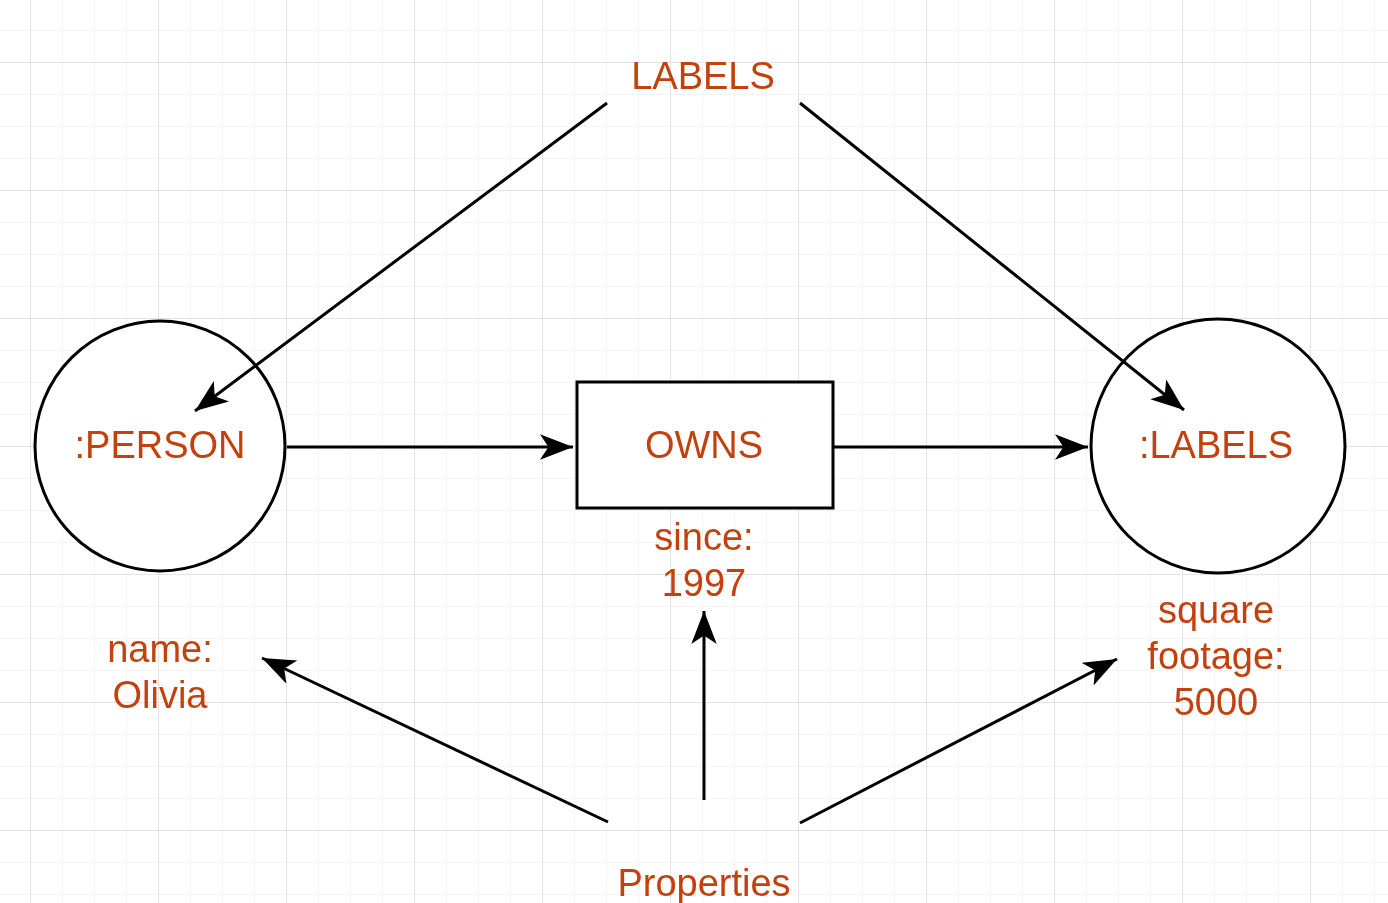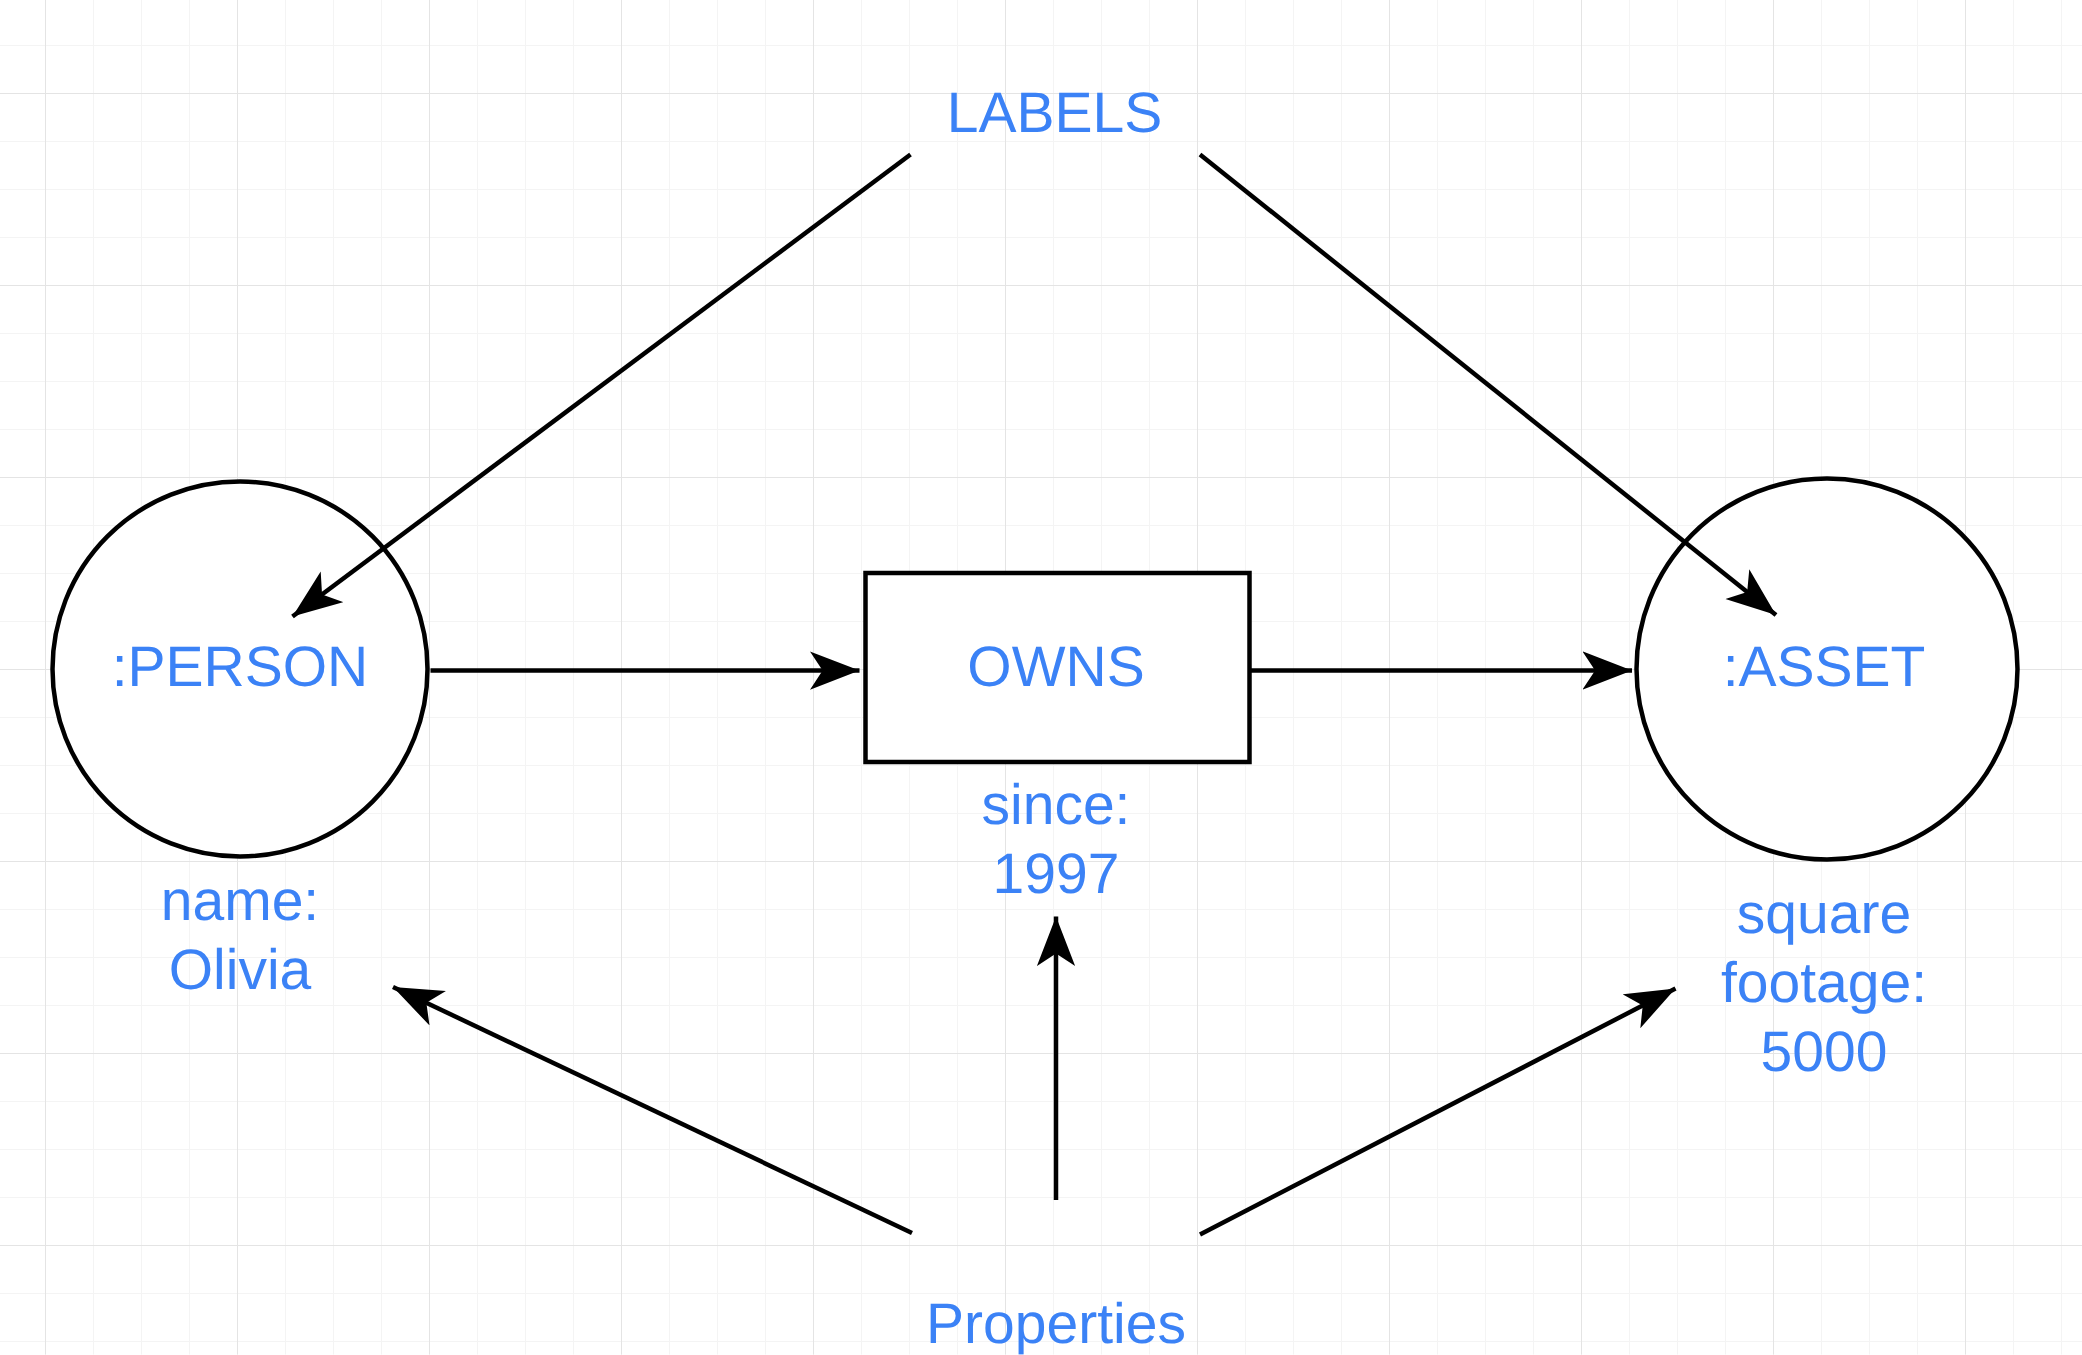--- a/index.html
+++ b/index.html
@@ -28,30 +28,30 @@
   .shapes {
     position: absolute;
     left: 0;
     top: 0;
   }
   .t {
     position: absolute;
     transform: translate(-50%, -50%);
     font-size: 38px;
     line-height: 46px;
-    color: #3b82f6;
+    color: #c2410c;
     white-space: pre-line;
     text-align: center;
   }
   .labels-text     { left: 703px;  top: 76px;  }
   .person-text     { left: 160px;  top: 445px; }
   .owns-text       { left: 704px;  top: 445px; }
   .asset-text      { left: 1216px; top: 445px; }
   .since-text      { left: 704px;  top: 560px; }
-  .name-text       { left: 160px;  top: 624px; }
+  .name-text       { left: 160px;  top: 672px; }
   .sqft-text       { left: 1216px; top: 656px; }
   .properties-text { left: 704px;  top: 883px; }
 </style>
 </head>
 <body>
 
 <div class="canvas">
 
   <svg class="shapes" width="1388" height="903" viewBox="0 0 1388 903">
     <defs>
@@ -74,21 +74,21 @@
     <line x1="704" y1="800" x2="704" y2="611" stroke="#000000" stroke-width="3" marker-end="url(#arrowhead)"></line>
     <line x1="800" y1="823" x2="1117" y2="659" stroke="#000000" stroke-width="3" marker-end="url(#arrowhead)"></line>
   </svg>
 
   <div class="t labels-text">LABELS</div>
 
   <div class="t owns-text">OWNS</div>
 
   <div class="t person-text">:PERSON</div>
 
-  <div class="t asset-text">:ASSET</div>
+  <div class="t asset-text">:LABELS</div>
 
   <div class="t since-text">since:
 1997</div>
 
   <div class="t name-text">name:
 Olivia</div>
 
   <div class="t sqft-text">square
 footage:
 5000</div>

